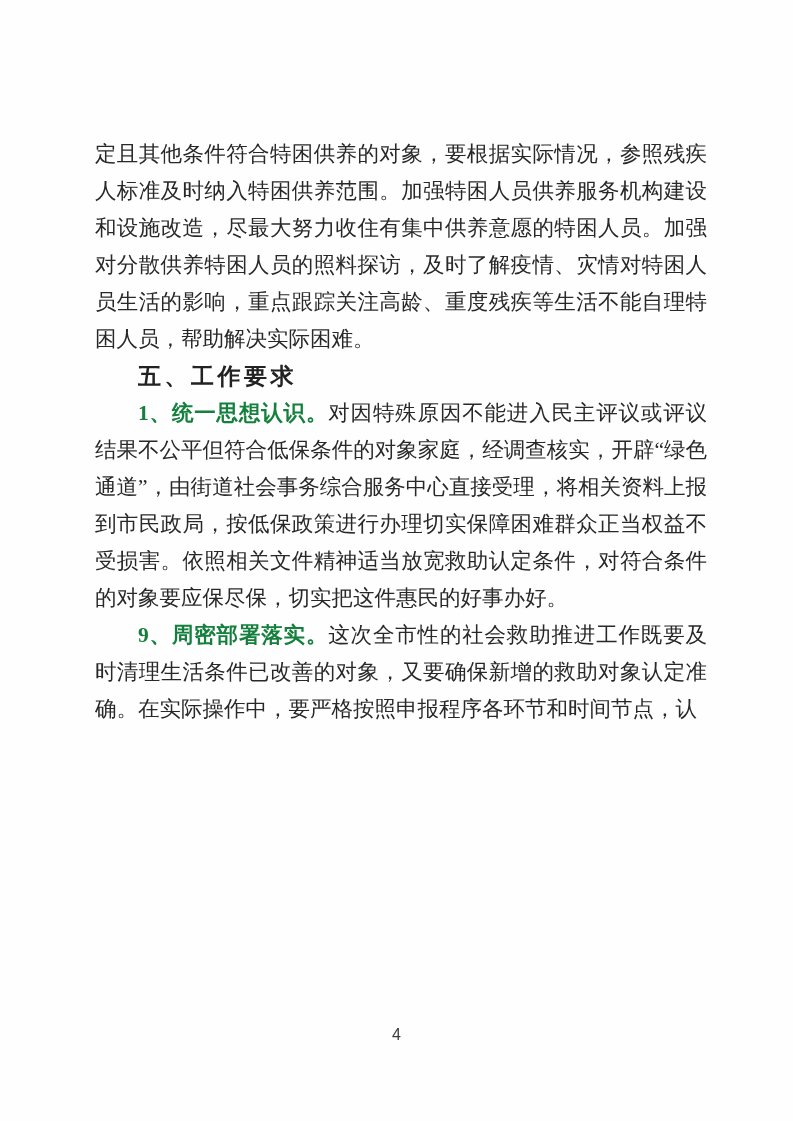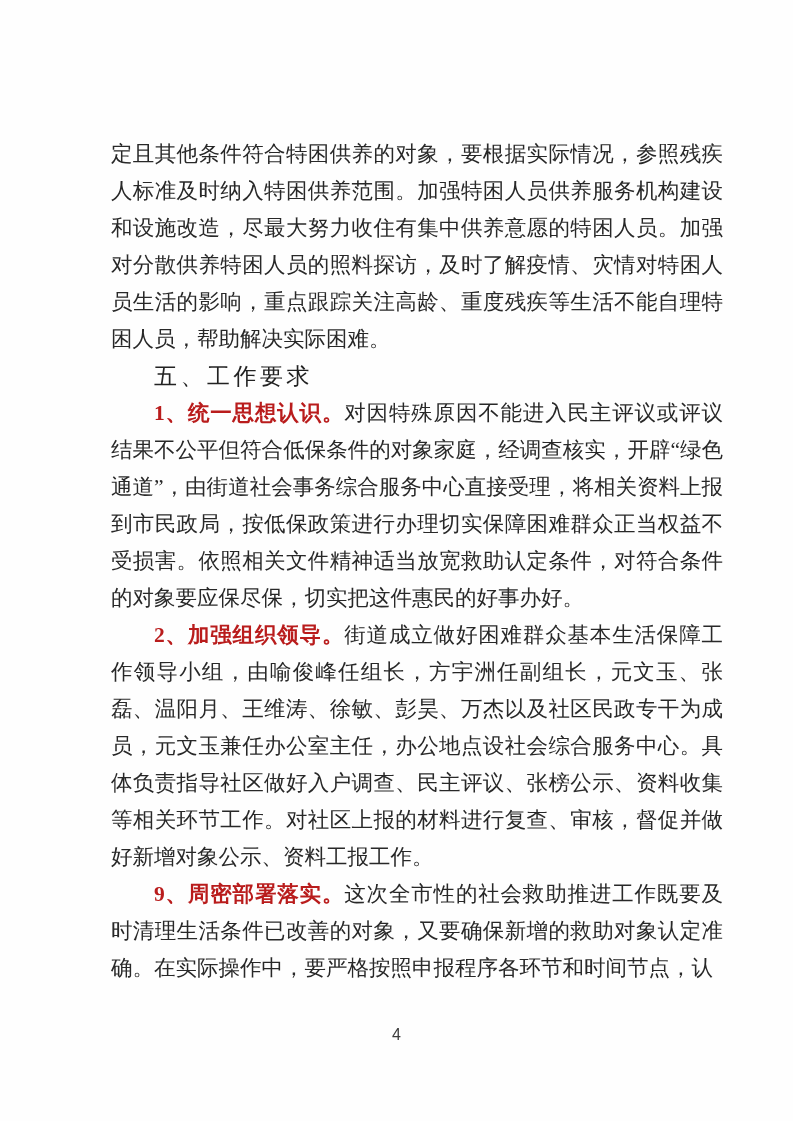--- a/index.html
+++ b/index.html
@@ -10,48 +10,48 @@
   .page {
     position: relative;
     width: 793px;
     height: 1121px;
     background: #fefefe;
     overflow: hidden;
     font-family: "Liberation Serif", "DejaVu Serif", serif;
   }
   .content {
     position: absolute;
-    left: 111px;
+    left: 95px;
     top: 136px;
     width: 612px;
     color: #282828;
     font-size: 21.5px;
     line-height: 37px;
     text-align: justify;
     text-justify: inter-ideograph;
   }
   .para {
     margin: 0;
     text-indent: 43px;
   }
   .no-indent {
     text-indent: 0;
   }
   .heading {
     margin: 0;
     text-indent: 43px;
     font-family: "Liberation Sans", "DejaVu Sans", sans-serif;
     font-size: 23px;
-    font-weight: 400;
+    font-weight: 700;
     letter-spacing: 3.5px;
     color: #222222;
   }
   .lead {
     font-weight: 700;
-    color: #b91c1c;
+    color: #15803d;
   }
   .page-number {
     position: absolute;
     top: 1026px;
     left: 0;
     width: 100%;
     text-align: center;
     font-family: "Liberation Sans", "DejaVu Sans", sans-serif;
     font-size: 16px;
     color: #3c3c3c;
@@ -62,20 +62,19 @@
 
 <div class="page">
   <div class="content">
 
     <p class="para no-indent">定且其他条件符合特困供养的对象，要根据实际情况，参照残疾人标准及时纳入特困供养范围。加强特困人员供养服务机构建设和设施改造，尽最大努力收住有集中供养意愿的特困人员。加强对分散供养特困人员的照料探访，及时了解疫情、灾情对特困人员生活的影响，重点跟踪关注高龄、重度残疾等生活不能自理特困人员，帮助解决实际困难。</p>
 
     <p class="heading">五、工作要求</p>
 
     <p class="para"><span class="lead">1、统一思想认识。</span><span>对因特殊原因不能进入民主评议或评议结果不公平但符合低保条件的对象家庭，经调查核实，开辟“绿色通道”，由街道社会事务综合服务中心直接受理，将相关资料上报到市民政局，按低保政策进行办理切实保障困难群众正当权益不受损害。依照相关文件精神适当放宽救助认定条件，对符合条件的对象要应保尽保，切实把这件惠民的好事办好。</span></p>
 
-    <p class="para"><span class="lead">2、加强组织领导。</span><span>街道成立做好困难群众基本生活保障工作领导小组，由喻俊峰任组长，方宇洲任副组长，元文玉、张磊、温阳月、王维涛、徐敏、彭昊、万杰以及社区民政专干为成员，元文玉兼任办公室主任，办公地点设社会综合服务中心。具体负责指导社区做好入户调查、民主评议、张榜公示、资料收集等相关环节工作。对社区上报的材料进行复查、审核，督促并做好新增对象公示、资料工报工作。</span></p>
 
     <p class="para"><span class="lead">9、周密部署落实。</span><span>这次全市性的社会救助推进工作既要及时清理生活条件已改善的对象，又要确保新增的救助对象认定准确。在实际操作中，要严格按照申报程序各环节和时间节点，认</span></p>
 
   </div>
 
   <div class="page-number">4</div>
 </div>
 
 </body></html>

